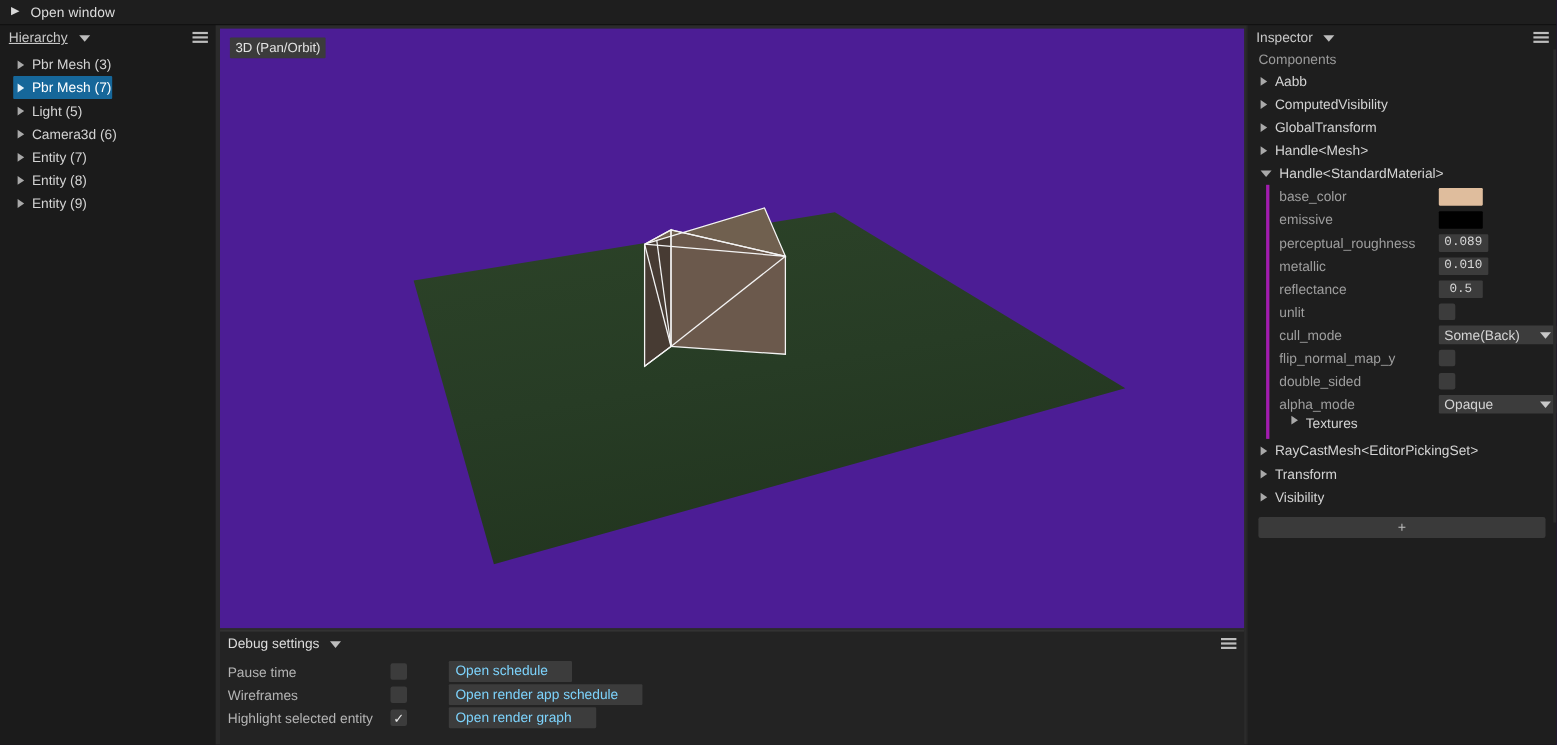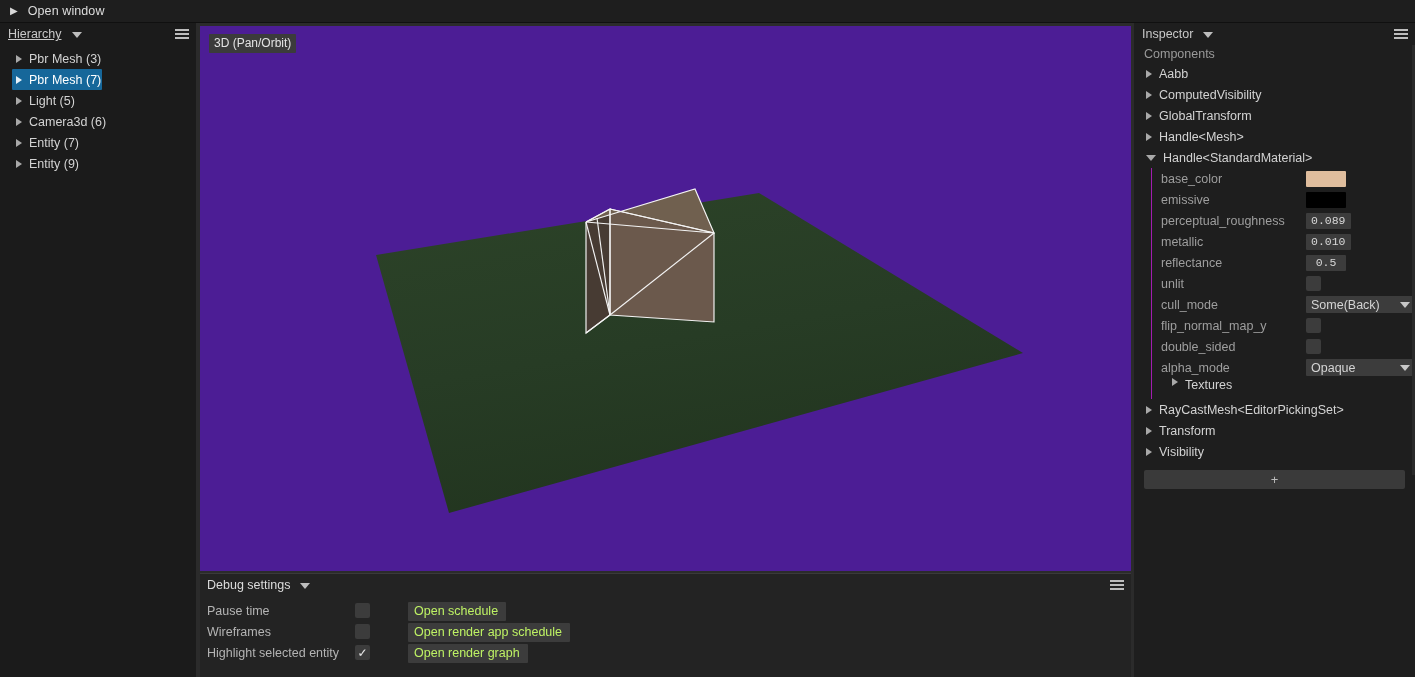--- a/index.html
+++ b/index.html
@@ -164,23 +164,23 @@
     background: #3c3c3c;
     border-radius: 2px;
     display: flex; align-items: center; justify-content: center;
     color: #e6e6e6;
     font-size: 12px;
     line-height: 1;
   }
   .debug-row .btn-cell { margin-left: 38px; }
   .dbtn {
     background: #3c3c3c;
-    color: #bef264;
-    font-size: 12.5px;
-    padding: 2px 8px 3px 6px;
+    color: #7dd3fc;
+    font-size: 12.5px;
+    padding: 2px 22px 3px 6px;
     border-radius: 1px;
     display: inline-block;
     white-space: nowrap;
   }
 
   
   .inspector {
     position: absolute;
     left: 1133px; top: 23px;
     width: 282px; height: 654px;
@@ -220,21 +220,21 @@
   .arrow-d {
     width: 0; height: 0;
     border-left: 5px solid transparent;
     border-right: 5px solid transparent;
     border-top: 6px solid #a9a9a9;
     flex: 0 0 auto;
     margin-top: 1px;
   }
 
   .prop-group {
-    border-left: 1px solid #a21caf;
+    border-left: 3px solid #a21caf;
     margin-left: 17px;
     padding-left: 5px;
   }
   .prop-row {
     height: 21px;
     display: flex;
     align-items: center;
     padding-left: 4px;
   }
   .prop-label {
@@ -335,20 +335,24 @@
       <div class="tree-item">
         <span class="arrow"></span>
         <span>Camera3d (6)</span>
       </div>
       <div class="tree-item">
         <span class="arrow"></span>
         <span>Entity (7)</span>
       </div>
       <div class="tree-item">
         <span class="arrow"></span>
+        <span>Entity (8)</span>
+      </div>
+      <div class="tree-item">
+        <span class="arrow"></span>
         <span>Entity (9)</span>
       </div>
     </div>
   </div>
 
   <div class="viewport-wrap">
 
     <div class="viewport">
       <svg width="931" height="545" viewBox="0 0 931 545">
         <defs>

